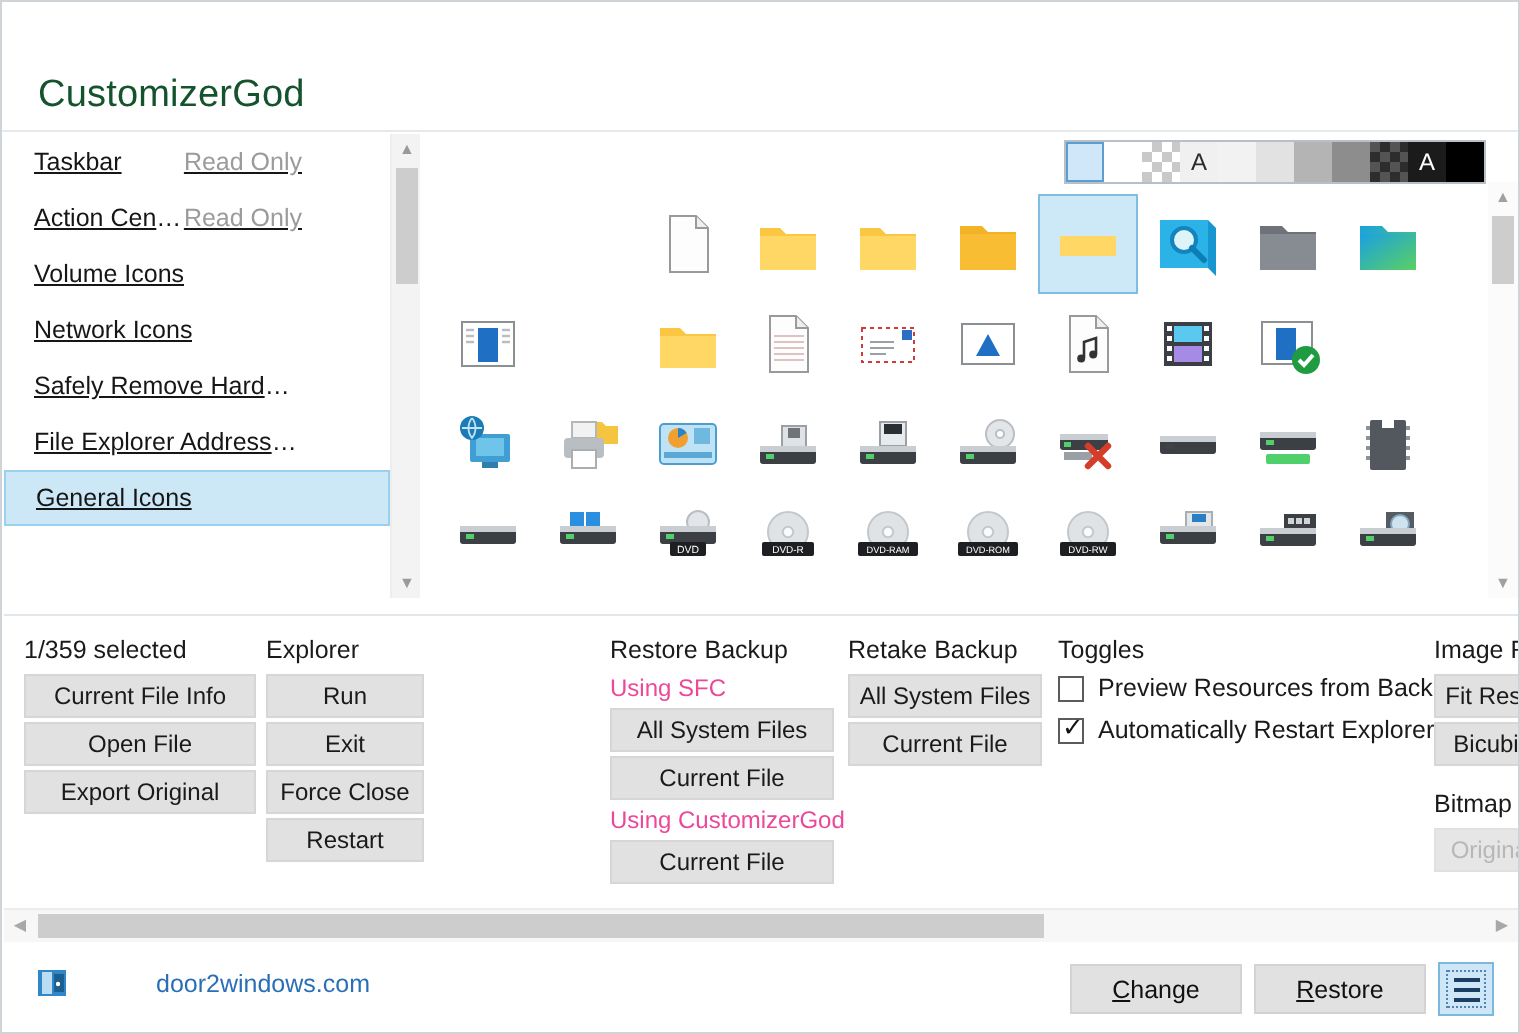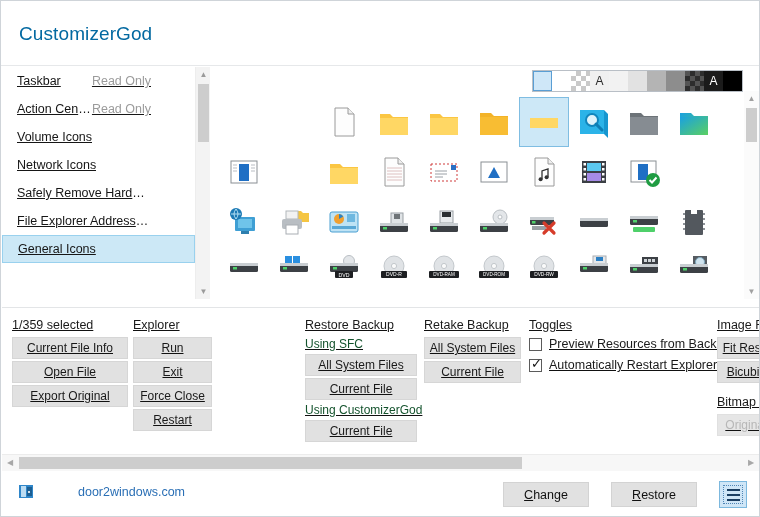--- a/index.html
+++ b/index.html
@@ -19,22 +19,22 @@
   }
 
   
   #titlebar{
     position:absolute;left:0;top:0;width:758px;height:65px;
     background:#ffffff;
     border-bottom:1px solid #e6e8ea;
     box-sizing:border-box;
   }
   #app-title{
-    position:absolute;left:18px;top:22px;
-    font-size:19px;color:#0369a1;font-weight:400;
+    position:absolute;left:18px;top:36px;
+    font-size:19px;color:#14532d;font-weight:400;
     letter-spacing:.1px;
     white-space:nowrap;
   }
 
   
   #sidebar{
     position:absolute;left:1px;top:66px;width:193px;height:232px;
     background:#ffffff;
     overflow:hidden;
   }
@@ -141,27 +141,27 @@
   }
 
   
   #toolbar{
     position:absolute;left:1px;top:306px;width:757px;height:146px;
     background:#ffffff;
     border-top:1px solid #e3e5e7;
     box-sizing:border-box;
     overflow:hidden;
   }
-  .group{position:absolute;top:10px;text-decoration:underline;}
+  .group{position:absolute;top:10px;}
   .ghead{
     font-size:12.5px;color:#1a1a1a;margin-bottom:5px;
     white-space:nowrap;
   }
   .gsub{
-    font-size:12px;color:#14532d;margin:3px 0 3px 0;white-space:nowrap;
+    font-size:12px;color:#ec4899;margin:3px 0 3px 0;white-space:nowrap;
   }
   .btn{
     background:#e1e1e1;
     border:1px solid #d6d6d6;
     color:#1a1a1a;font-size:12px;
     text-align:center;
     height:22px;line-height:21px;
     box-sizing:border-box;
     margin-bottom:2px;
     white-space:nowrap;
@@ -210,21 +210,21 @@
     display:flex;align-items:center;gap:34px;
   }
   #brand .lbl{
     margin-left:9px;font-size:12.5px;color:#2a6fb5;
   }
   .d2w{
     width:17px;height:17px;position:relative;
   }
   #footbtns{
     position:absolute;right:12px;top:10px;
-    display:flex;align-items:center;gap:22px;
+    display:flex;align-items:center;gap:6px;
   }
   .fbtn{
     width:86px;height:25px;line-height:24px;text-align:center;
     background:#e1e1e1;border:1px solid #d3d3d3;
     font-size:12.5px;color:#111;box-sizing:border-box;
   }
   .fbtn u{text-decoration:underline;}
   #hamb{
     width:28px;height:27px;
     background:#cfe6f7;border:1px solid #7cb8de;

